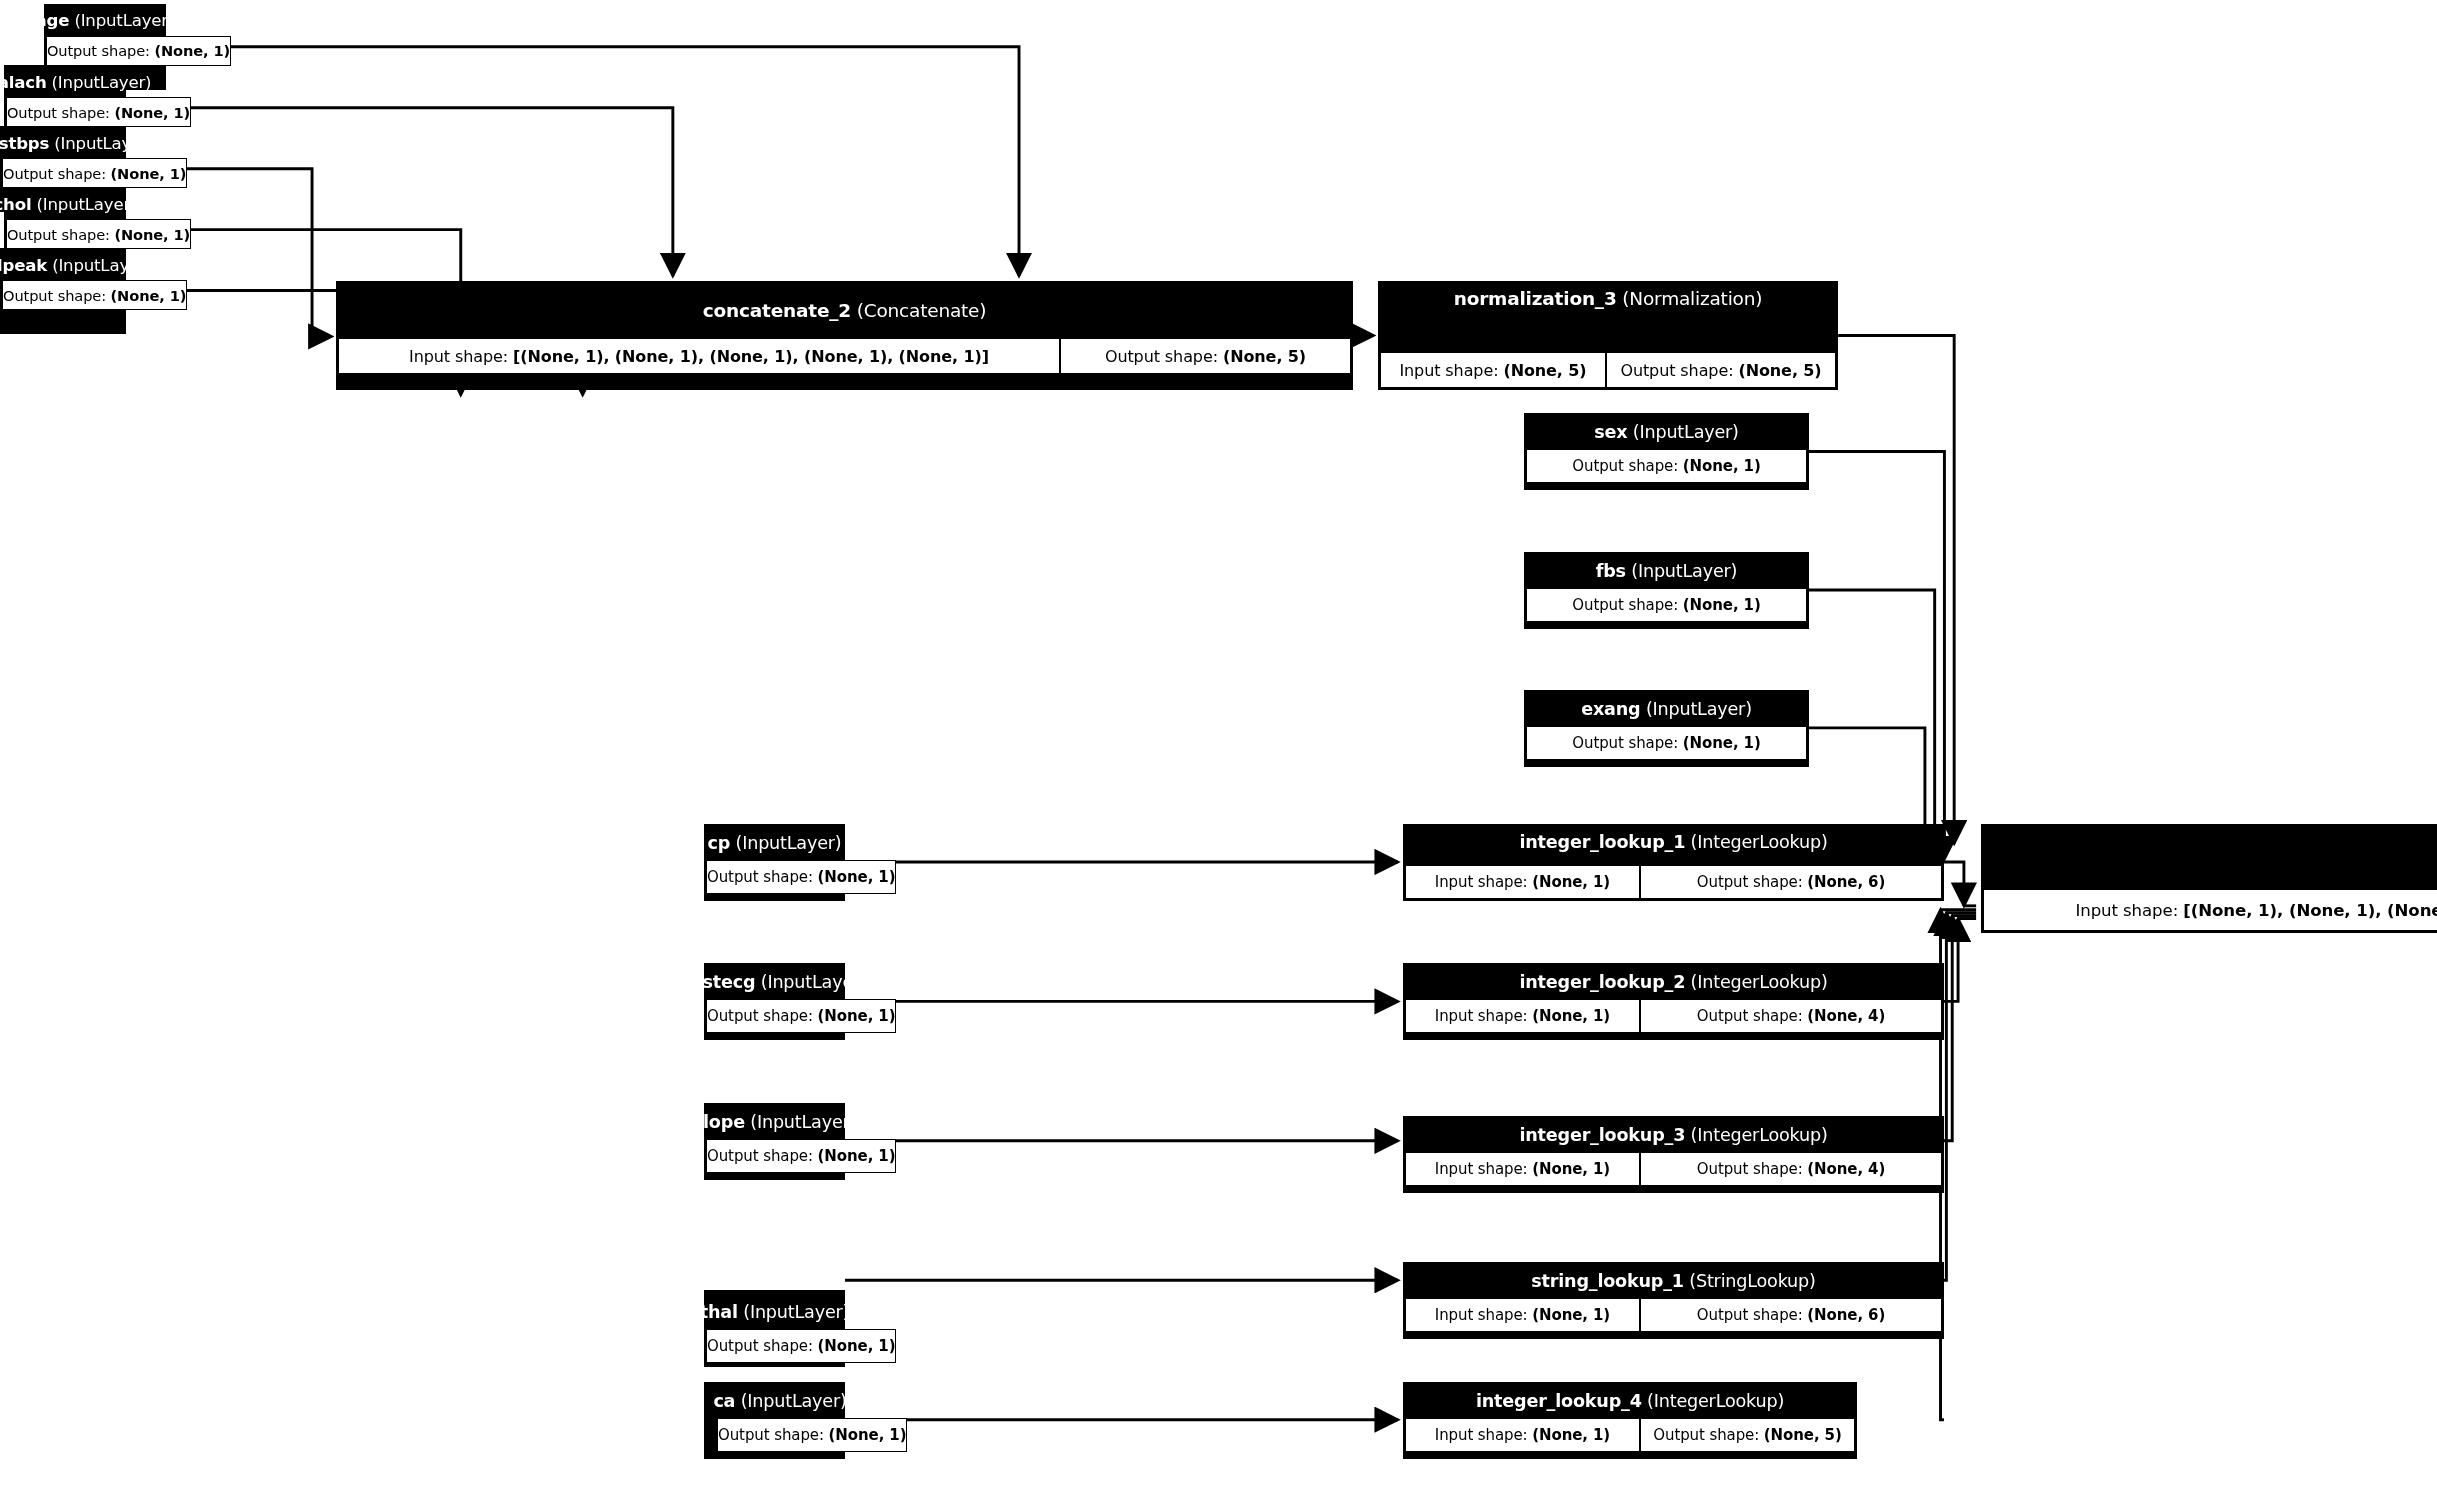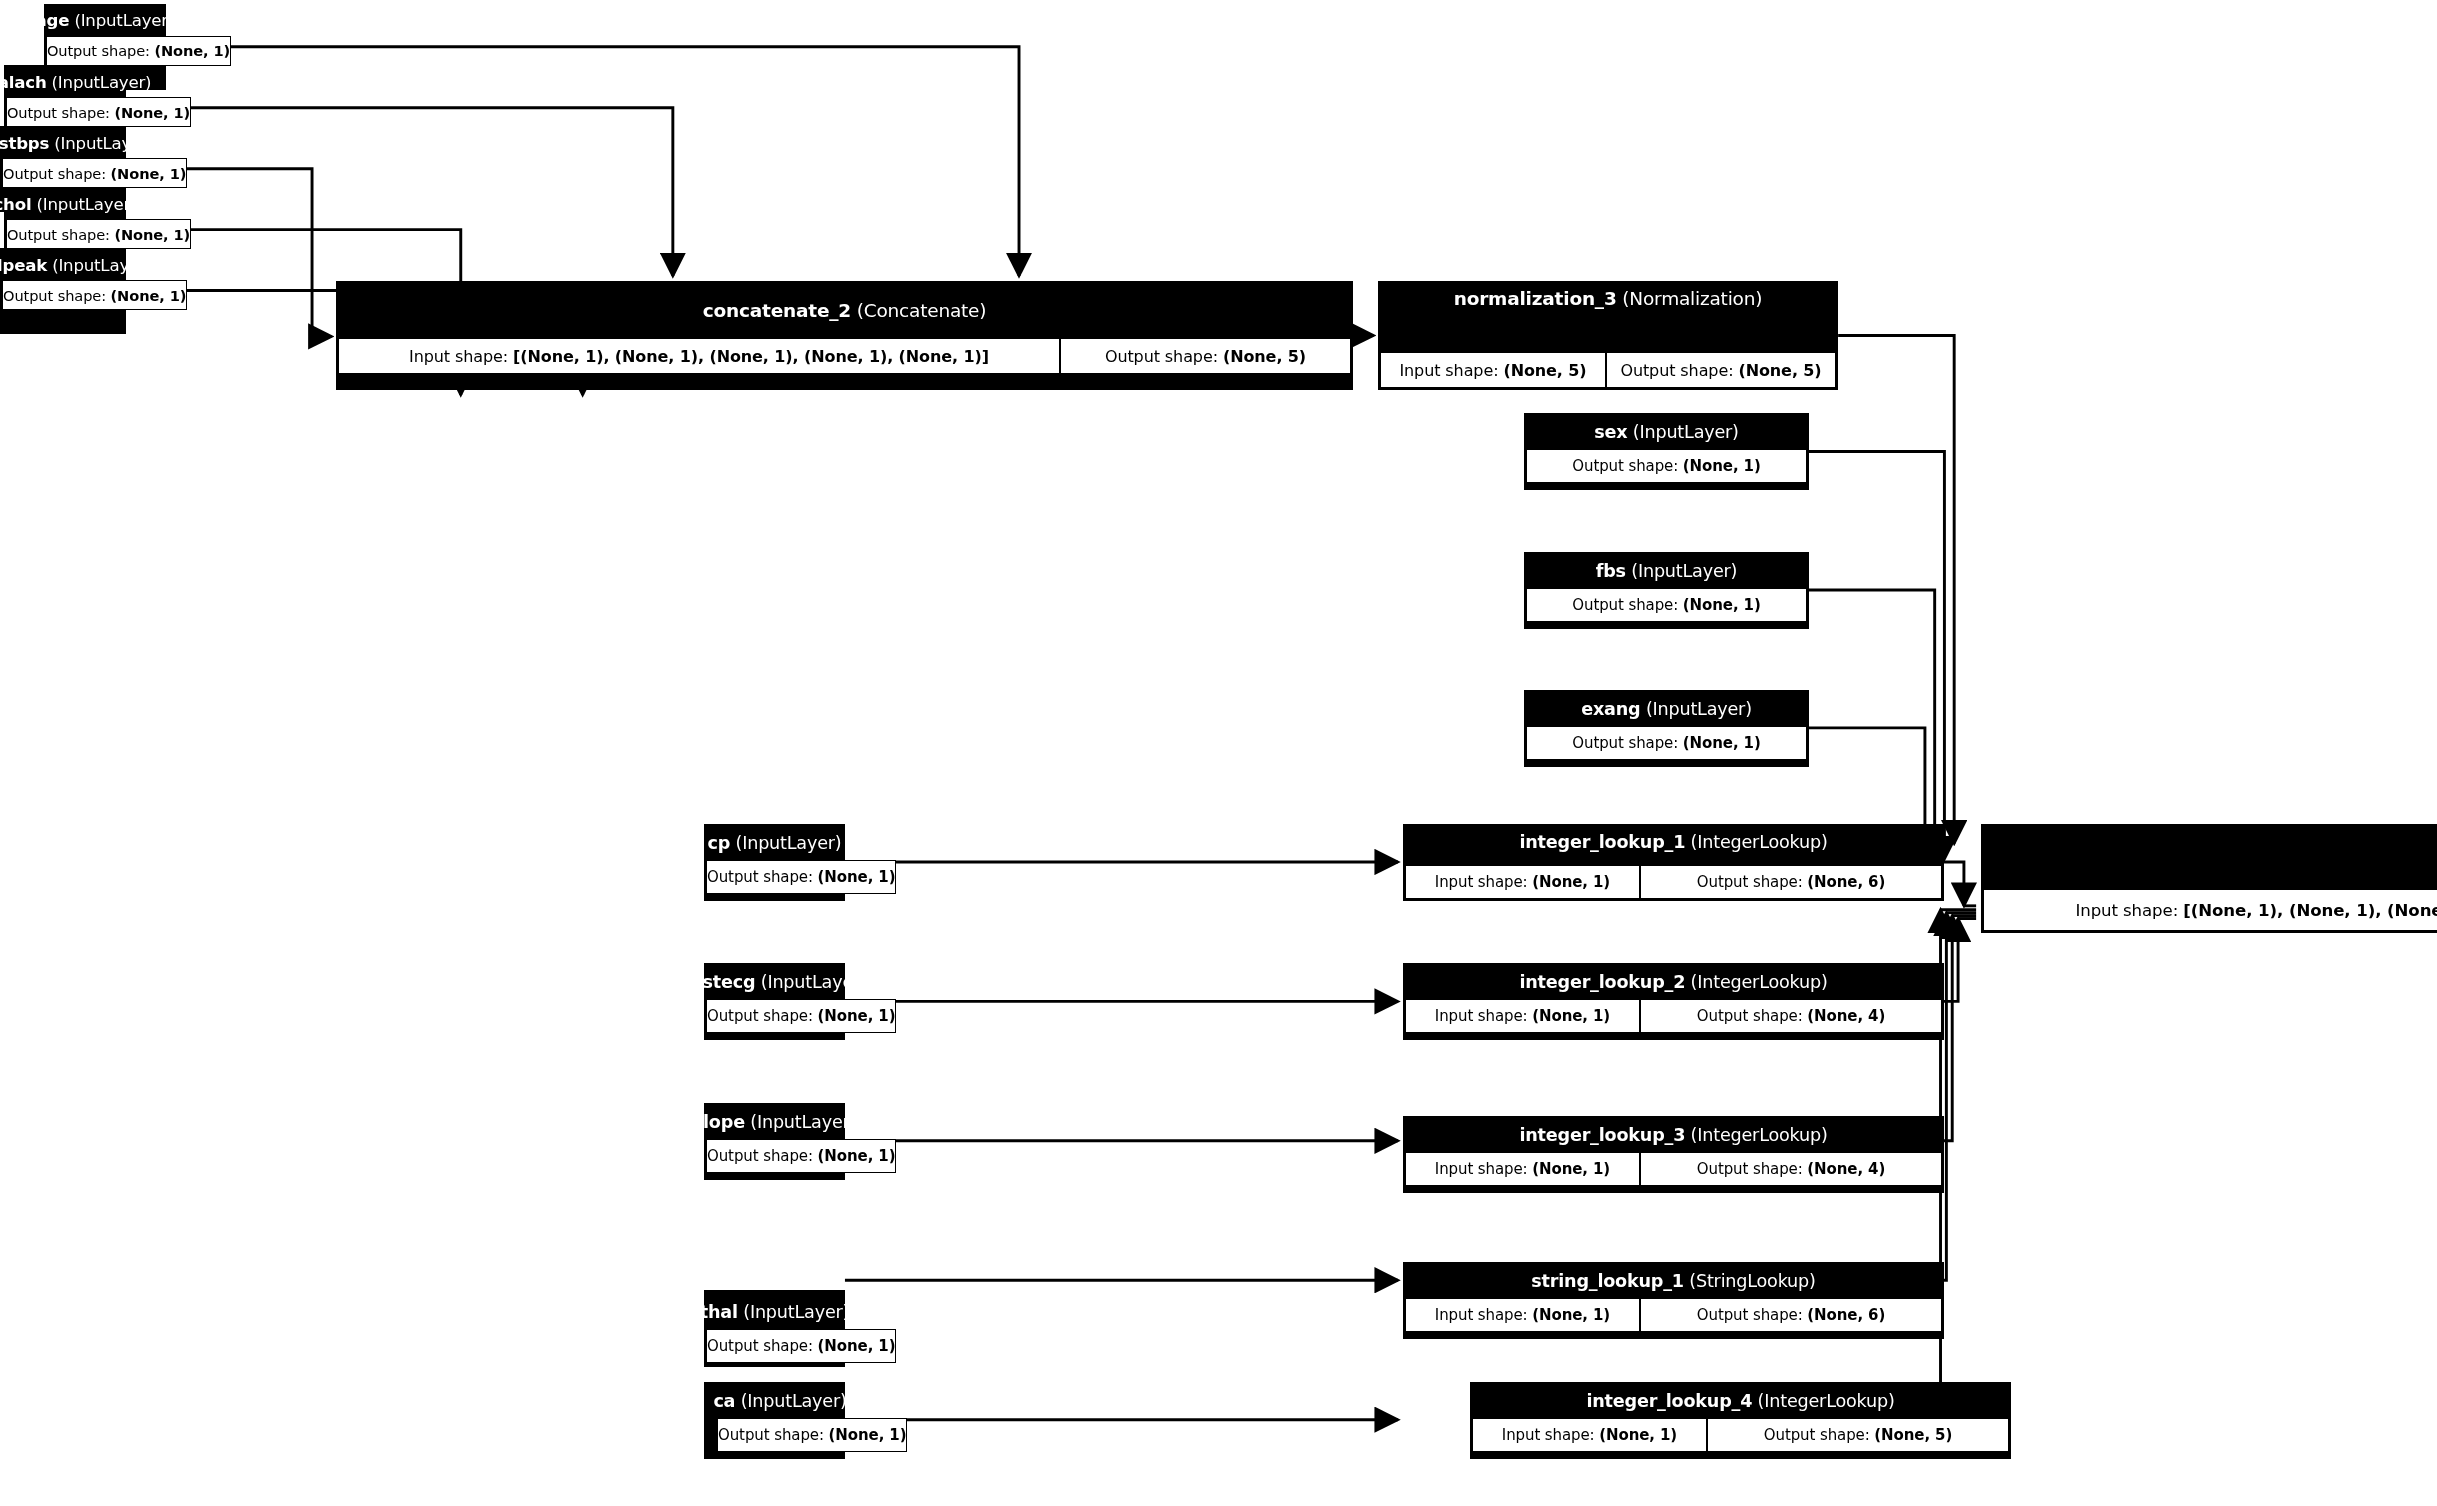--- a/index.html
+++ b/index.html
@@ -279,21 +279,21 @@
           <div class="cell" style="width: 235px; flex: 0 0 auto;">
             <span>Input shape:&nbsp;</span>
             <b>(None, 1)</b>
           </div>
           <div class="cell" style="flex: 1 1 auto;">
             <span>Output shape:&nbsp;</span>
             <b>(None, 6)</b>
           </div>
         </div>
       </div>
-      <div class="node n-mid" style="left: 1470px; top: 1382px; width: 541px; height: 77px;">
+      <div class="node n-mid" style="left: 1403px; top: 1382px; width: 454px; height: 77px;">
         <div class="title"><b>integer_lookup_4</b>&nbsp;<span>(IntegerLookup)</span></div>
         <div class="shapes">
           <div class="cell" style="width: 235px; flex: 0 0 auto;">
             <span>Input shape:&nbsp;</span>
             <b>(None, 1)</b>
           </div>
           <div class="cell" style="flex: 1 1 auto;">
             <span>Output shape:&nbsp;</span>
             <b>(None, 5)</b>
           </div>

